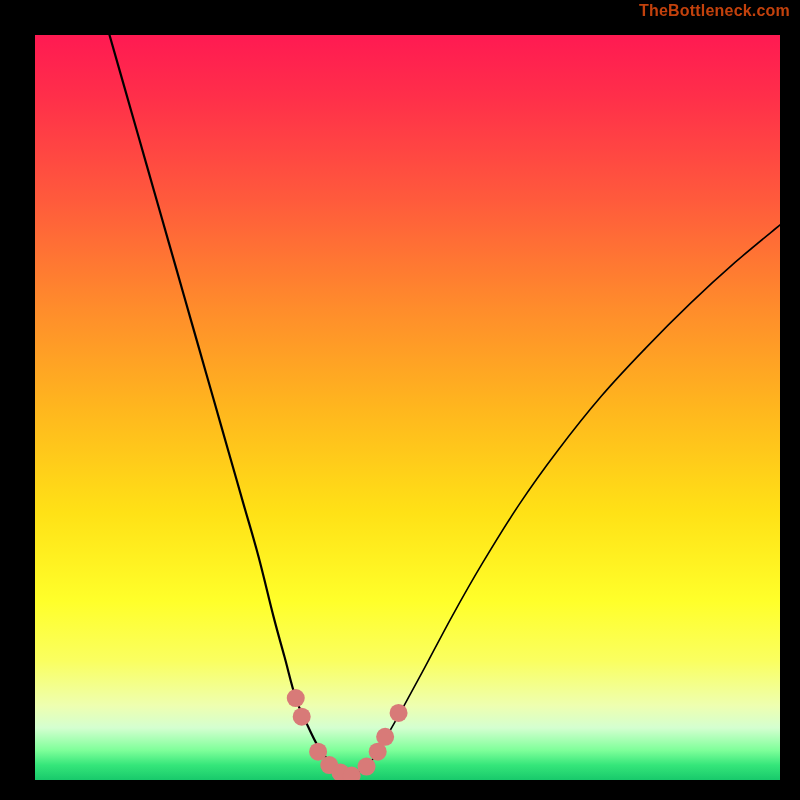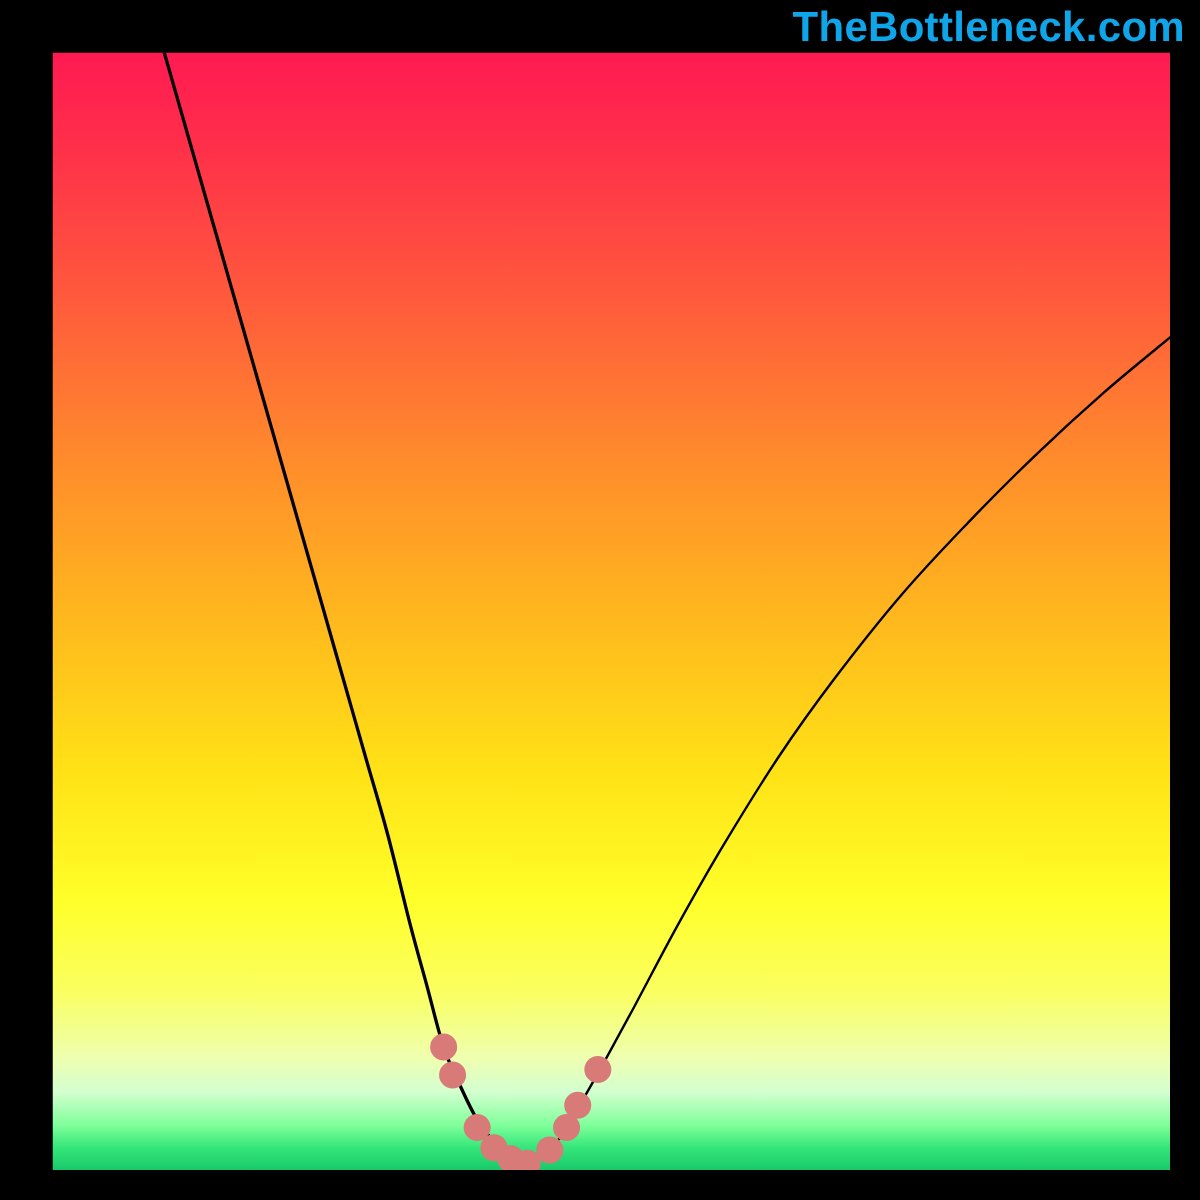--- a/index.html
+++ b/index.html
@@ -60,22 +60,22 @@
     stroke-width: 1.6;
   }
   .marker {
     fill: #d87a78;
     stroke: none;
   }
   .watermark {
     position: absolute;
     top: 2px;
     right: 10px;
-    color: #0ea5e9;
-    font-size: 28px;
+    color: #c2410c;
+    font-size: 16px;
     font-weight: 600;
     letter-spacing: 0.2px;
     user-select: none;
   }
 </style>
 </head>
 <body>
 
 <div class="frame">
 

